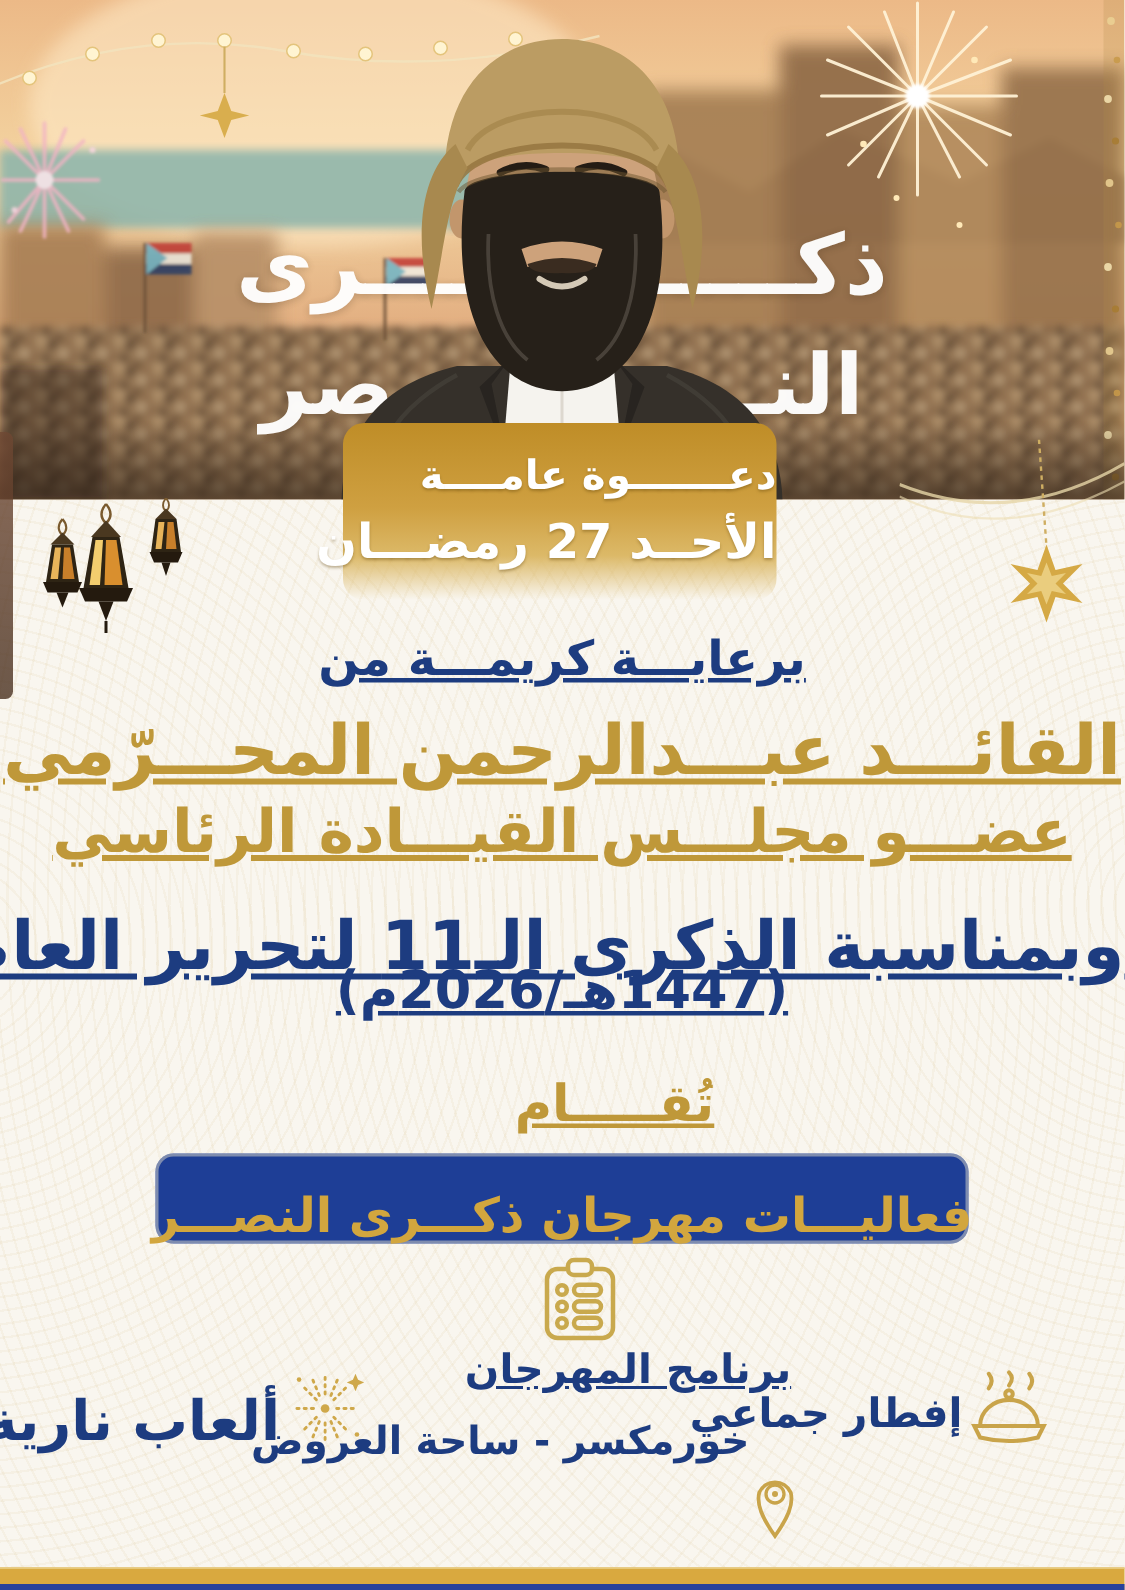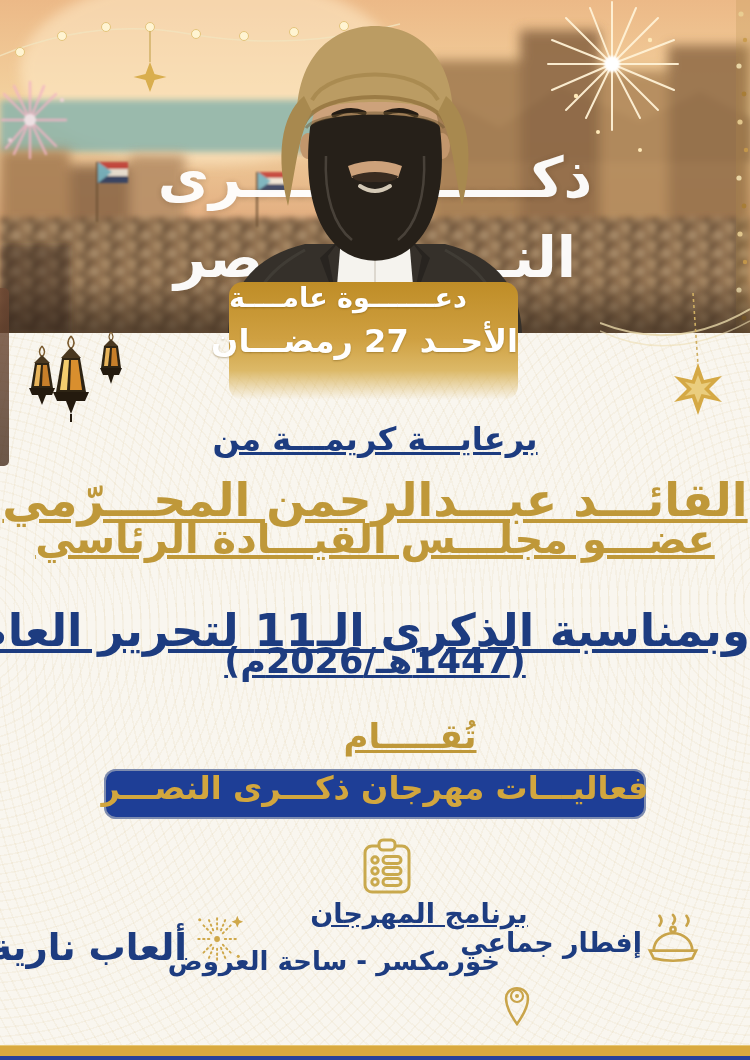--- a/index.html
+++ b/index.html
@@ -14,49 +14,49 @@
   .hero svg{display:block;}
   .hero-title{
     position:absolute;top:138px;left:0;width:100%;z-index:2;text-align:center;
     color:var(--white-title,#ffffff);font-weight:bold;opacity:.96;
     text-shadow:0 1px 6px rgba(60,40,20,.25);pointer-events:none;
   }
   .hero-title .line{font-size:56px;line-height:80px;white-space:nowrap;}
   .portrait{position:absolute;top:6px;left:200px;width:350px;height:327px;z-index:3;}
   .invite-badge{
     position:absolute;top:282px;left:229px;width:289px;height:118px;z-index:4;
-    border-radius:14px;text-align:left;padding-top:0;box-sizing:border-box;
+    border-radius:14px;text-align:right;padding-top:20px;box-sizing:border-box;
     background:linear-gradient(180deg,var(--gold-banner-top,#bf8d27) 0%,var(--gold-banner-mid,#cfa041) 48%,#dcb968 75%,rgba(236,219,170,0) 100%);
   }
   .invite-badge .b1{color:#fff;font-weight:bold;font-size:27px;text-shadow:0 1px 2px rgba(100,70,10,.4);}
   .invite-badge .b2{color:#fff;font-weight:bold;font-size:32px;margin-top:9px;text-shadow:0 1px 2px rgba(100,70,10,.4);white-space:nowrap;}
   
   .body-pattern{
     position:absolute;left:0;top:333px;width:750px;height:712px;z-index:0;
     background:
       repeating-radial-gradient(circle at -4% 42%, rgba(196,160,80,.07) 0 1.5px, transparent 1.5px 9px),
       repeating-radial-gradient(circle at 104% 38%, rgba(196,160,80,.07) 0 1.5px, transparent 1.5px 9px);
   }
   .edge-decor{
     position:absolute;left:0;top:288px;width:9px;height:178px;z-index:2;border-radius:0 5px 5px 0;
     background:linear-gradient(180deg,#6f4833,#49301f);opacity:.8;
   }
   .lanterns{position:absolute;left:10px;top:332px;z-index:2;}
   .star-ornament{position:absolute;left:600px;top:293px;z-index:2;}
   .t-line{position:absolute;left:0;width:100%;text-align:center;font-weight:bold;white-space:nowrap;z-index:3;text-decoration:underline;}
   .t-intro{top:420px;font-size:32px;color:var(--navy-text,#1d3c80);}
   .t-name{top:473px;font-size:46px;color:var(--gold-text,#bf9839);}
-  .t-role{top:516px;font-size:40px;color:var(--gold-text,#bf9839);}
+  .t-role{top:532px;font-size:40px;color:var(--gold-text,#bf9839);}
   .t-occ1{top:604px;font-size:45px;color:var(--navy-text,#1d3c80);}
   .t-occ2{top:641px;font-size:35px;color:var(--navy-text,#1d3c80);}
   .t-held{top:716px;font-size:34px;color:var(--gold-text,#bf9839);padding-left:35px;}
   .event-banner{
-    position:absolute;left:104px;top:769px;width:542px;height:50px;z-index:3;
+    position:absolute;left:104px;top:769px;width:542px;height:60px;z-index:3;
     background:var(--event-banner-bg,#1e3e96);border-radius:12px;
-    display:flex;align-items:flex-start;justify-content:center;
+    display:flex;align-items:flex-end;justify-content:center;
     box-shadow:inset 0 0 0 2px rgba(244,234,206,.45);
   }
   .event-banner .label{color:var(--event-text-gold,#d2a63e);font-weight:bold;font-size:32px;white-space:nowrap;}
   .program-icon{position:absolute;left:355px;top:838px;z-index:3;}
   .t-program{top:898px;font-size:27px;color:var(--navy-text,#1d3c80);padding-left:44px;}
   .iftar-icon{position:absolute;left:646px;top:913px;z-index:3;}
   .t-iftar{position:absolute;left:472px;top:927px;width:170px;text-align:center;font-weight:bold;font-size:27px;color:var(--navy-text,#1d3c80);z-index:3;white-space:nowrap;}
   .fireworks-icon{position:absolute;left:192px;top:911px;z-index:3;}
   .t-fireworks{position:absolute;left:35px;top:926px;width:152px;text-align:center;font-weight:bold;font-size:37px;color:var(--navy-text,#1d3c80);z-index:3;white-space:nowrap;}
   .pin-icon{position:absolute;left:502px;top:982px;z-index:3;}

